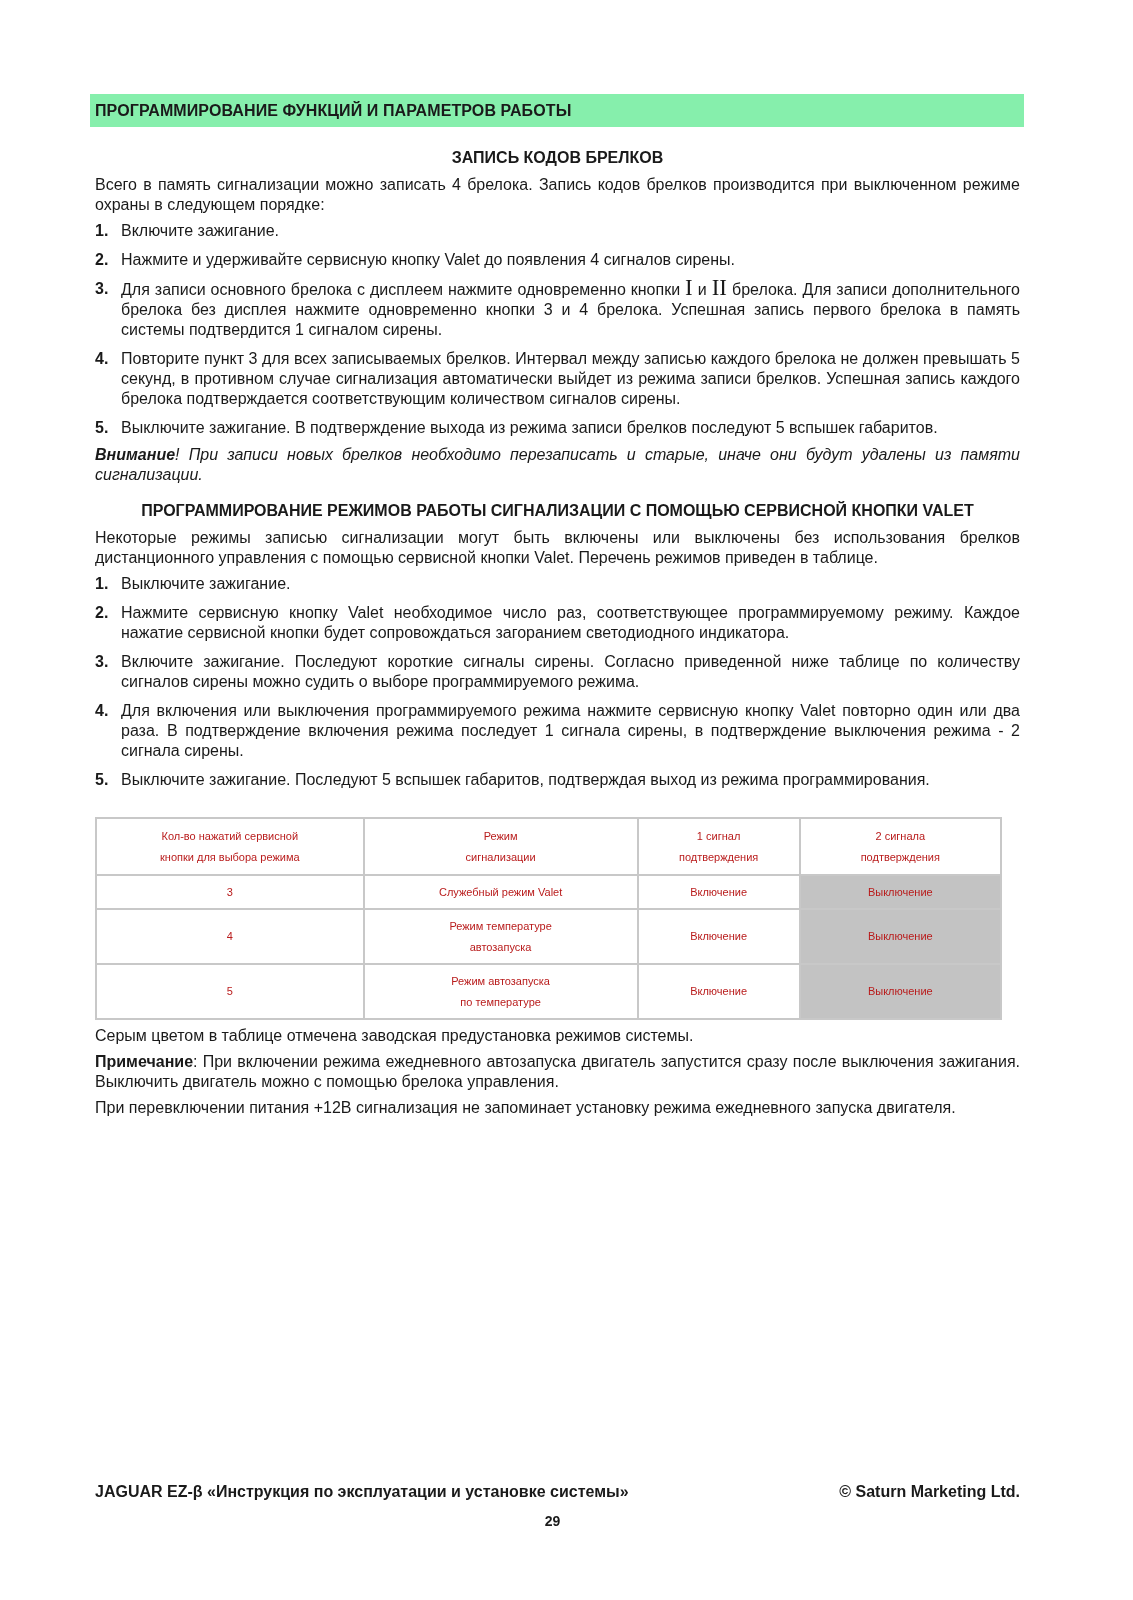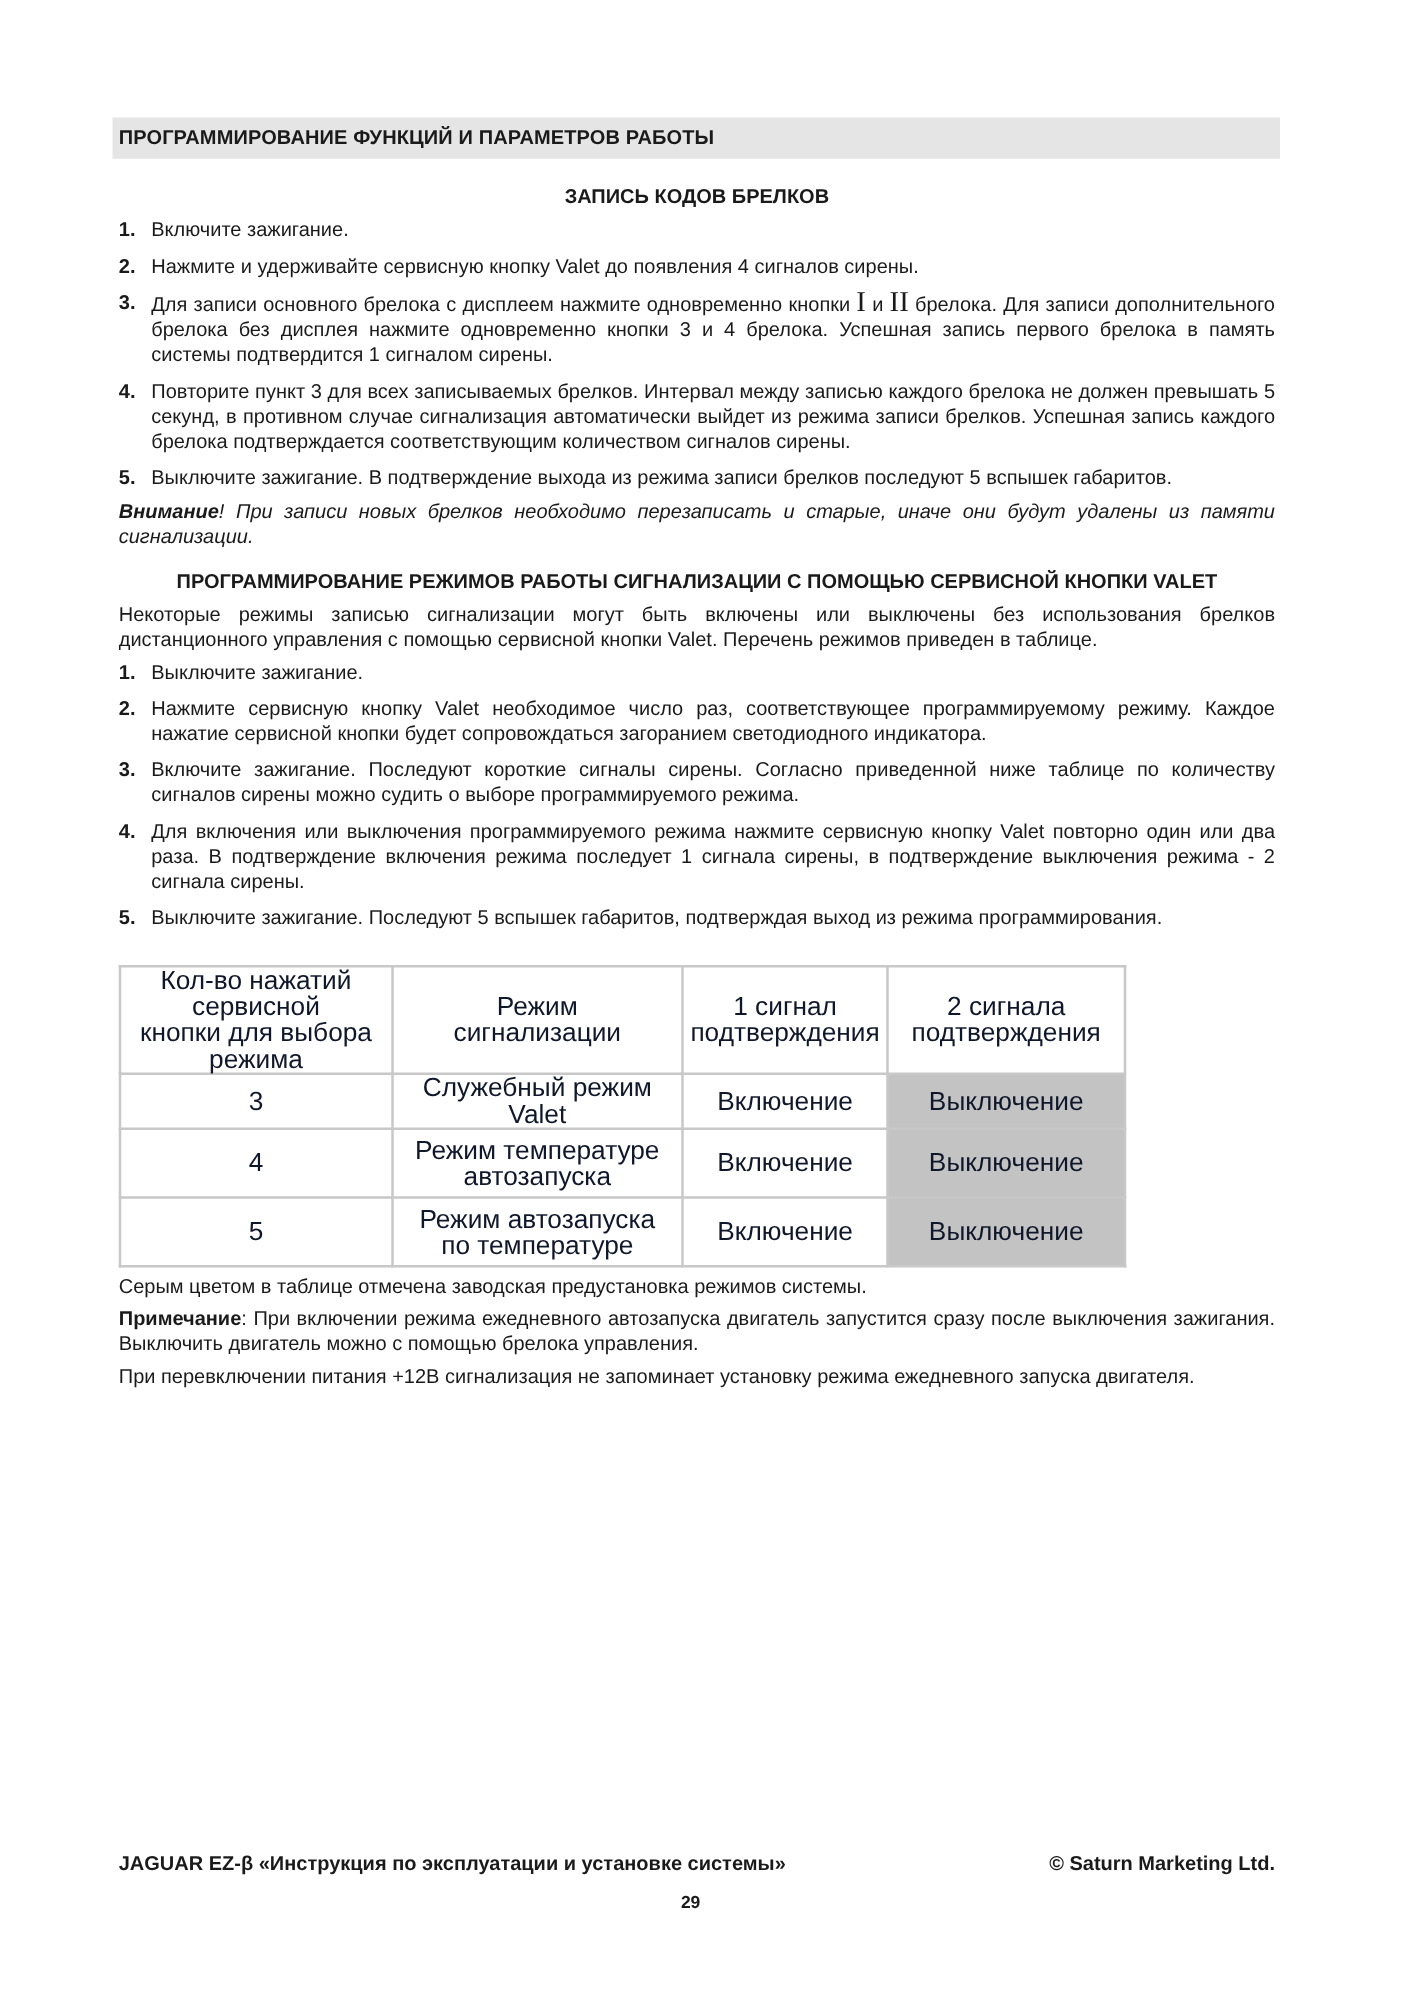--- a/index.html
+++ b/index.html
@@ -2,38 +2,38 @@
 <html><head>
 <meta charset="utf-8">
 <style>
   html, body { margin: 0; padding: 0; background: #ffffff; }
   body {
     width: 1133px; height: 1600px; position: relative; overflow: hidden;
     font-family: "Liberation Sans", sans-serif; color: #1a1a1a;
   }
   .page { position: absolute; left: 95px; top: 94px; width: 925px; }
   .band {
-    background: #e5e5e5; margin-left: -5px; width: 934px; height: 33px;
+    background: #86efac; margin-left: -5px; width: 934px; height: 33px;
     display: flex; align-items: center; padding-left: 5px; box-sizing: border-box;
     font-weight: bold; font-size: 16px; letter-spacing: 0.1px;
   }
   h2 {
     font-size: 16px; font-weight: bold; margin: 21px 0 7px 0; line-height: 20px; text-align: center;
   }
   h2.sec2 { margin-top: 16px; }
   p { margin: 0 0 6px 0; font-size: 16px; line-height: 20px; text-align: justify; }
   ol { list-style: none; margin: 0; padding: 0; }
   ol li { position: relative; padding-left: 26px; font-size: 16px; line-height: 20px; margin-bottom: 9px; text-align: justify; }
   ol li .num { position: absolute; left: 0; top: 0; font-weight: bold; }
   .roman { font-family: "Liberation Serif", serif; font-size: 23px; font-weight: normal; line-height: 18px; }
   .warn { font-style: italic; margin-top: -2px; }
   .warn b { font-weight: bold; }
   .tbl-wrap { margin-top: 27px; margin-left: 0px; }
   table {
-    border-collapse: collapse; width: 806px; font-size: 21px; color: #0f172a;
+    border-collapse: collapse; width: 907px; font-size: 11px; color: #b91c1c;
   }
   td, th {
     border: 2px solid #c8c8c8; text-align: center; vertical-align: middle;
     font-weight: normal; line-height: 21px; padding: 0 4px;
   }
   th { height: 55px; }
   tr.r1 td { height: 32px; }
   tr.r2 td, tr.r3 td { height: 53px; }
   td.gray { background: #c3c3c3; }
   .col1 { width: 266px; } .col2 { width: 272px; } .col3 { width: 155px; } .col4 { width: 196px; }
@@ -44,20 +44,21 @@
   }
   .pagenum { position: absolute; left: 0; width: 1105px; top: 1513px; text-align: center; font-weight: bold; font-size: 14px; }
 </style>
 </head>
 <body>
 
 <div class="page">
   <div class="band">ПРОГРАММИРОВАНИЕ ФУНКЦИЙ И ПАРАМЕТРОВ РАБОТЫ</div>
 
   <h2>ЗАПИСЬ КОДОВ БРЕЛКОВ</h2>
+  <p>Всего в память сигнализации можно записать 4 брелока. Запись кодов брелков производится при выключенном режиме охраны в следующем порядке:</p>
   <ol>
     <li><span class="num"><span>1</span>.</span><span>Включите зажигание.</span></li>
     <li><span class="num"><span>2</span>.</span><span>Нажмите и удерживайте сервисную кнопку Valet до появления 4 сигналов сирены.</span></li>
     <li><span class="num"><span>3</span>.</span><span>Для записи основного брелока с дисплеем нажмите одновременно кнопки </span><span class="roman">I</span><span> и </span><span class="roman">II</span><span> брелока. Для записи дополнительного брелока без дисплея нажмите одновременно кнопки 3 и 4 брелока. Успешная запись первого брелока в память системы подтвердится 1 сигналом сирены.</span></li>
     <li><span class="num"><span>4</span>.</span><span>Повторите пункт 3 для всех записываемых брелков. Интервал между записью каждого брелока не должен превышать 5 секунд, в противном случае сигнализация автоматически выйдет из режима записи брелков. Успешная запись каждого брелока подтверждается соответствующим количеством сигналов сирены.</span></li>
     <li><span class="num"><span>5</span>.</span><span>Выключите зажигание. В подтверждение выхода из режима записи брелков последуют 5 вспышек габаритов.</span></li>
   </ol>
   <p class="warn"><b>Внимание</b><span>! При записи новых брелков необходимо перезаписать и старые, иначе они будут удалены из памяти сигнализации.</span></p>
 
   <h2 class="sec2">ПРОГРАММИРОВАНИЕ РЕЖИМОВ РАБОТЫ СИГНАЛИЗАЦИИ С ПОМОЩЬЮ СЕРВИСНОЙ КНОПКИ VALET</h2>

